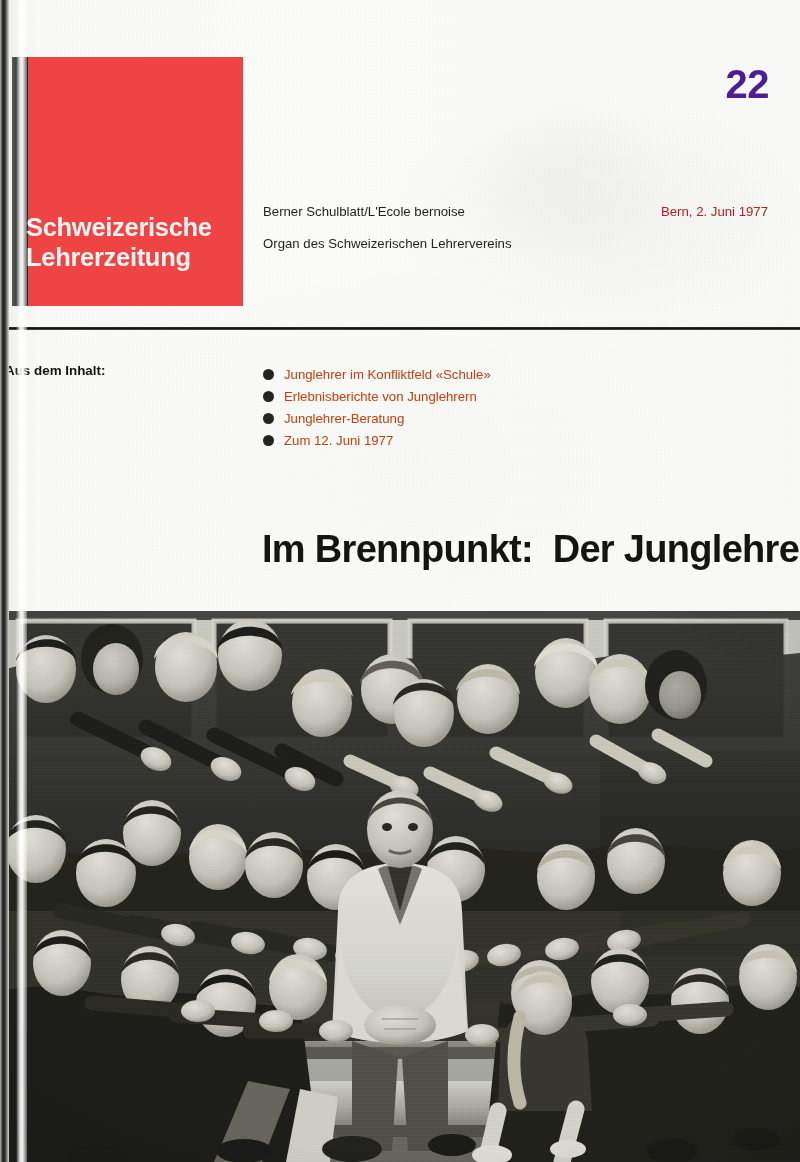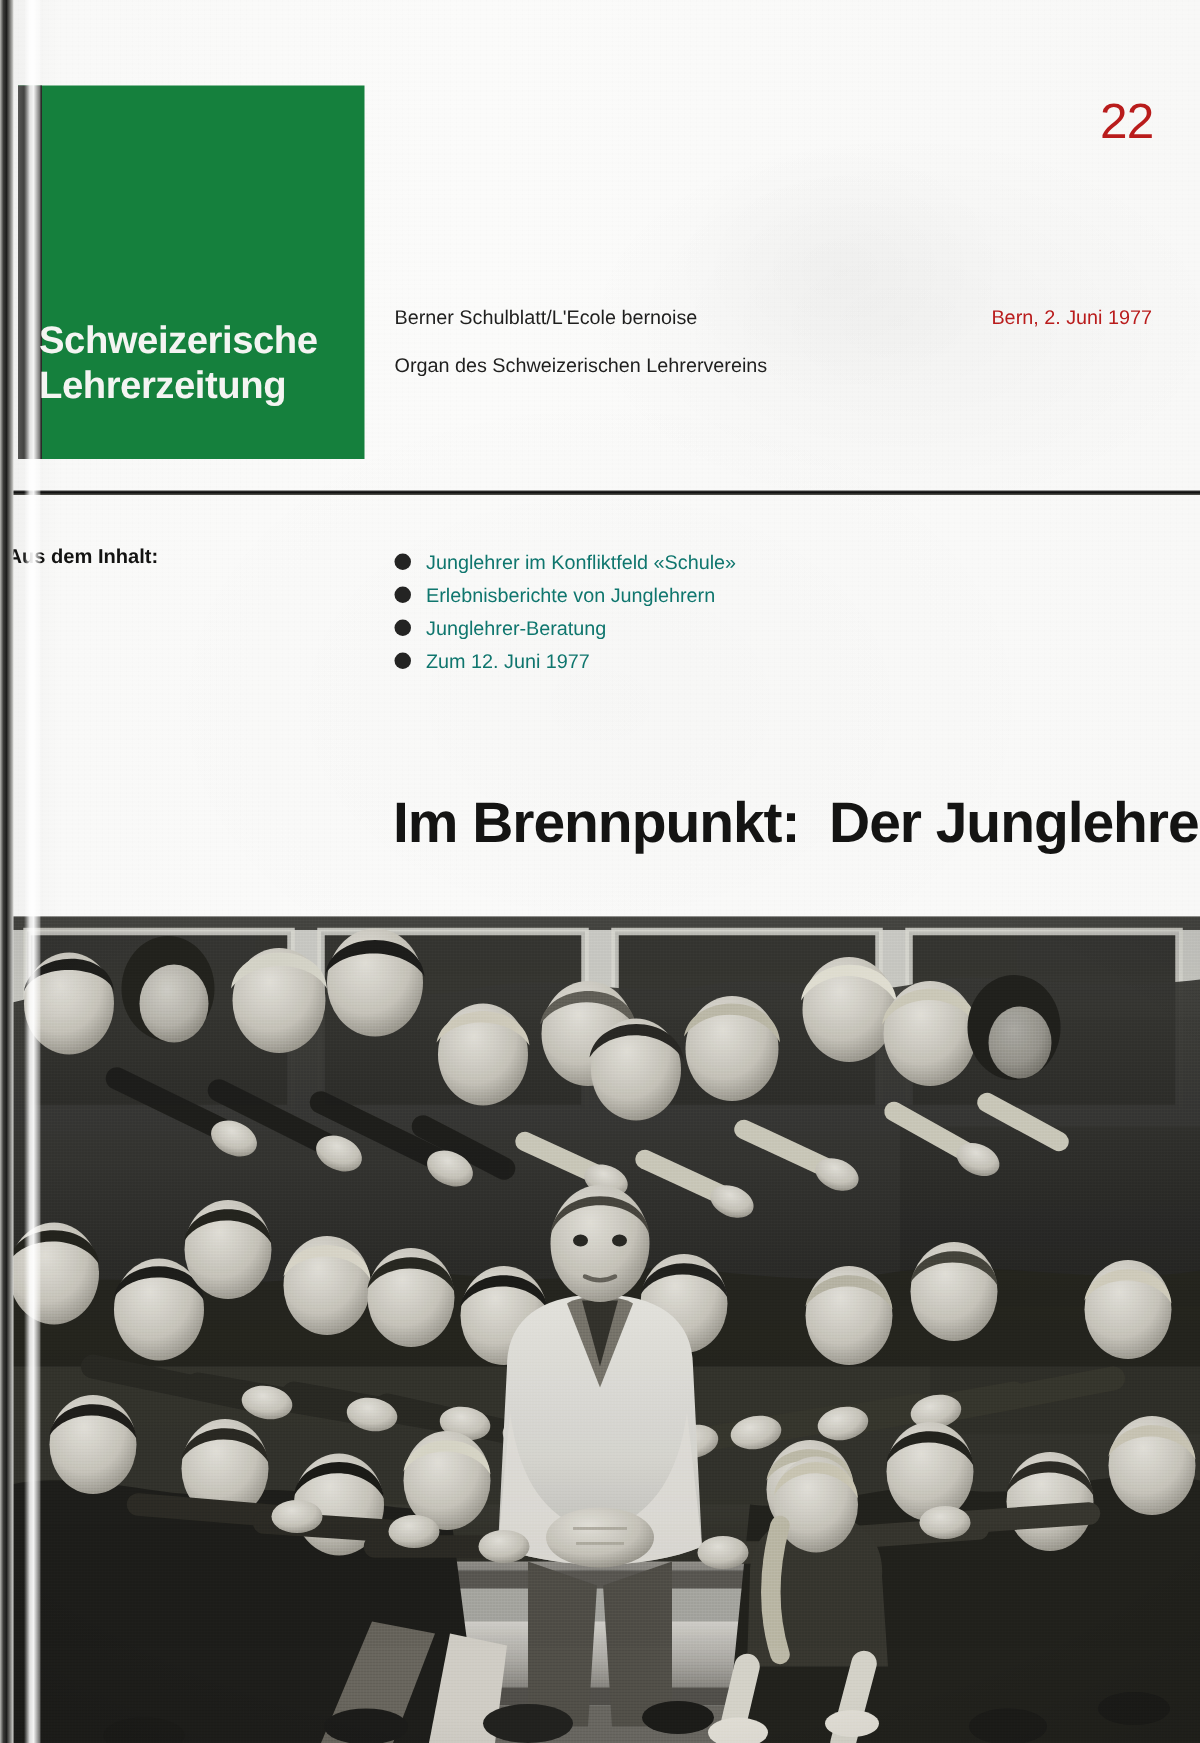--- a/index.html
+++ b/index.html
@@ -38,36 +38,36 @@
   }
   .gutter-light{
     position:absolute;left:16px;top:0;width:11px;height:1162px;
     background:linear-gradient(90deg, rgba(255,255,255,0) 0%, rgba(255,255,255,.86) 35%, rgba(255,255,255,.95) 58%, rgba(255,255,255,.30) 100%);
     z-index:58;pointer-events:none;
   }
 
   
   .masthead{
     position:absolute;left:12px;top:57px;width:231px;height:249px;
-    background:#15803d;z-index:20;
+    background:#ef4444;z-index:20;
   }
   .masthead:before{
     content:"";position:absolute;left:0;top:0;width:16px;height:100%;
     background:linear-gradient(90deg,#575755 0%,#333331 45%,#2a2a28 100%);
   }
   .masthead-title{
     position:absolute;left:14px;bottom:34px;width:225px;
     color:#f4f4f2;font-weight:bold;font-size:25.5px;line-height:30px;
     letter-spacing:-.3px;white-space:pre-line;
   }
 
   
   .issue-no{
     position:absolute;right:31px;top:62px;
-    font-size:33px;font-weight:normal;color:#b91c1c;letter-spacing:-.5px;z-index:25;
+    font-size:40px;font-weight:bold;color:#4c1d95;letter-spacing:-.5px;z-index:25;
   }
 
   
   .meta{position:absolute;left:263px;top:204px;width:505px;z-index:25;}
   .meta-row{position:relative;height:32px;}
   .meta-left{font-size:13.2px;color:#1f1f1e;position:absolute;left:0;top:0;}
   .meta-right{font-size:13.2px;color:#b91c1c;position:absolute;right:0;top:0;}
 
   
   .rule{
@@ -77,21 +77,21 @@
   }
 
   
   .contents-label{
     position:absolute;left:5px;top:363px;
     font-size:13.4px;font-weight:bold;color:#131312;z-index:50;white-space:nowrap;
   }
   .contents-list{position:absolute;left:263px;top:365px;z-index:25;}
   .contents-item{
     position:relative;height:22px;padding-left:21px;
-    font-size:13.2px;color:#0f766e;line-height:19px;white-space:nowrap;
+    font-size:13.2px;color:#c2410c;line-height:19px;white-space:nowrap;
   }
   .contents-item .bullet{
     position:absolute;left:0;top:4px;width:11px;height:11px;border-radius:50%;
     background:#242423;
   }
 
   
   .headline{
     position:absolute;left:262px;top:528px;
     font-size:38px;font-weight:bold;color:#141413;letter-spacing:-.7px;

